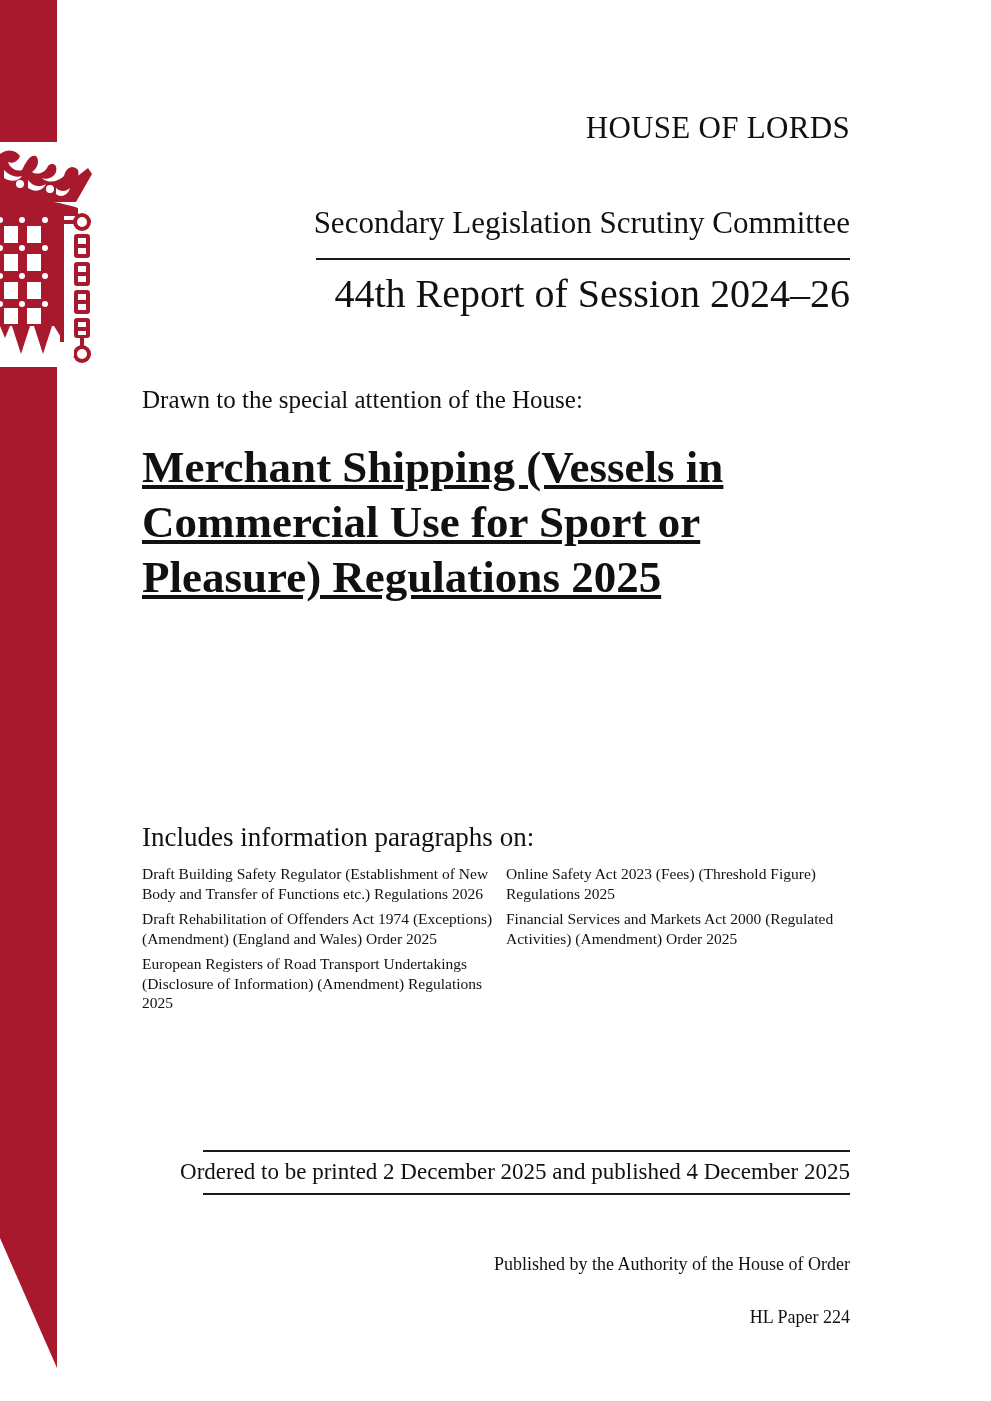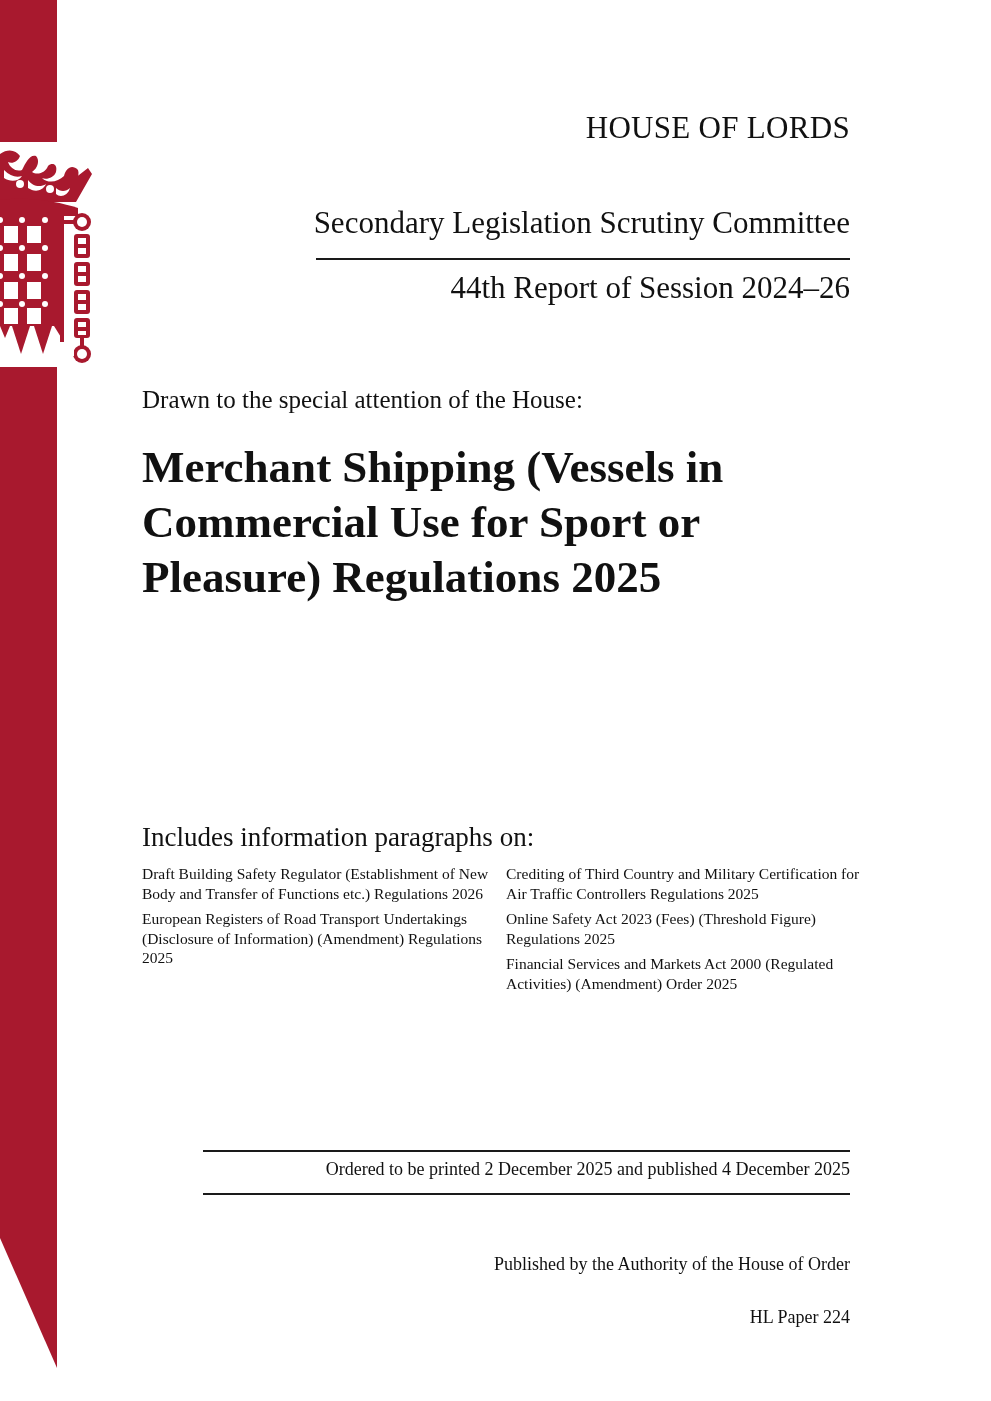--- a/index.html
+++ b/index.html
@@ -51,38 +51,39 @@
     }
     .rule-top {
       position: absolute;
       left: 316px; top: 258px;
       width: 534px; height: 2px;
       background: #1a1a1a;
     }
     .session {
       position: absolute;
       right: 141px; top: 270px;
-      font-size: 31px;
+      font-size: 40px;
       text-align: left;
       white-space: nowrap;
     }
     .drawn {
       position: absolute;
       left: 142px; top: 386px;
       font-size: 25px;
       white-space: nowrap;
     }
     .title {
       position: absolute;
       left: 142px; top: 440px;
       width: 720px;
       font-size: 45px;
       font-weight: bold;
       line-height: 55px;
       margin: 0;
+      text-decoration: underline;
     }
     .includes {
       position: absolute;
       left: 142px; top: 822px;
       font-size: 27px;
       white-space: nowrap;
     }
     .col {
       position: absolute;
       top: 864px;
@@ -97,21 +98,21 @@
       position: absolute;
       left: 203px;
       width: 647px; height: 1.5px;
       background: #1a1a1a;
     }
     .rule-a { top: 1150px; }
     .rule-b { top: 1193px; }
     .ordered {
       position: absolute;
       right: 141px; top: 1159px;
-      font-size: 18px;
+      font-size: 23px;
       white-space: nowrap;
       text-align: right;
     }
     .published {
       position: absolute;
       right: 141px; top: 1254px;
       font-size: 18px;
       white-space: nowrap;
       text-align: right;
     }
@@ -222,25 +223,25 @@
 <div class="rule-top"></div>
 <div class="session">44th Report of Session 2024–26</div>
 
 <div class="drawn">Drawn to the special attention of the House:</div>
 <h1 class="title">Merchant Shipping (Vessels in Commercial Use for Sport or Pleasure) Regulations 2025</h1>
 
 <div class="includes">Includes information paragraphs on:</div>
 
 <div class="col col-left">
   <p class="item">Draft Building Safety Regulator (Establishment of New Body and Transfer of Functions etc.) Regulations 2026</p>
+  <p class="item">Draft Rehabilitation of Offenders Act 1974 (Exceptions) (Amendment) (England and Wales) Order 2025</p>
   <p class="item">European Registers of Road Transport Undertakings (Disclosure of Information) (Amendment) Regulations 2025</p>
 </div>
 
 <div class="col col-right">
-  <p class="item">Crediting of Third Country and Military Certification for Air Traffic Controllers Regulations 2025</p>
   <p class="item">Online Safety Act 2023 (Fees) (Threshold Figure) Regulations 2025</p>
   <p class="item">Financial Services and Markets Act 2000 (Regulated Activities) (Amendment) Order 2025</p>
 </div>
 
 <div class="rule-a"></div>
 <div class="ordered">Ordered to be printed 2 December 2025 and published 4 December 2025</div>
 <div class="rule-b"></div>
 
 <div class="published">Published by the Authority of the House of Order</div>
 <div class="paper">HL Paper 224</div>

